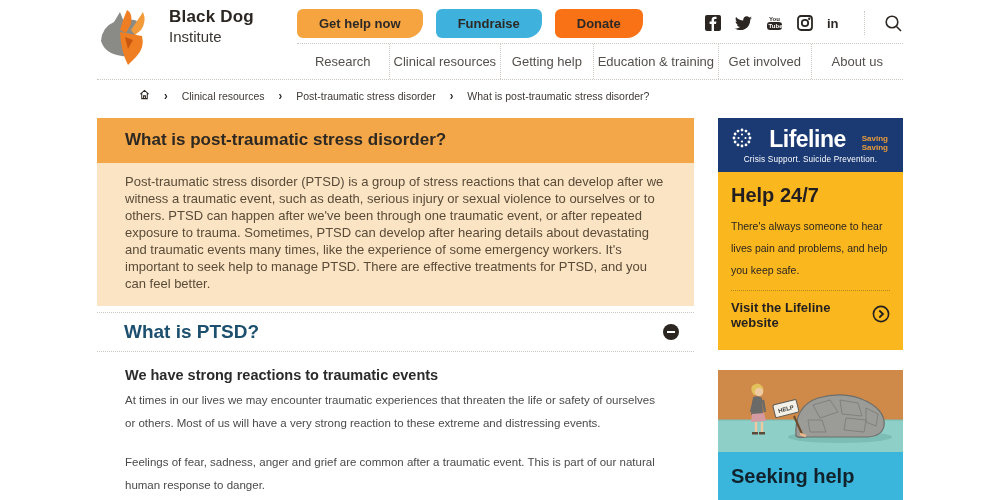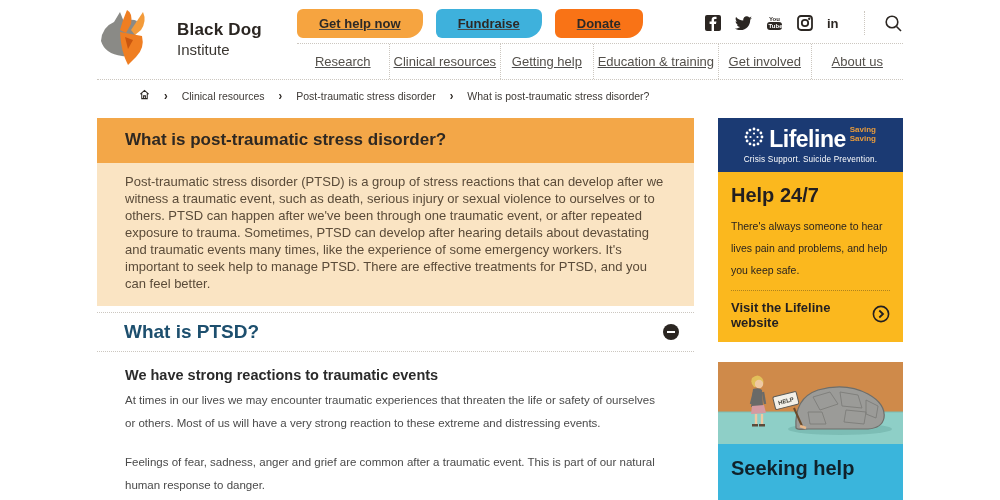--- a/index.html
+++ b/index.html
@@ -2,24 +2,24 @@
 <html><head>
 <meta charset="utf-8">
 <style>
   * { margin:0; padding:0; box-sizing:border-box; }
   html,body { width:1000px; height:500px; overflow:hidden; background:#fff;
     font-family:"Liberation Sans", sans-serif; color:#4a4a4a; }
   .page { width:806px; margin:0 auto; }
 
   
   .header { display:flex; border-bottom:1px dotted #ccc7c0; padding-top:3px; }
-  .logo-block { width:200px; display:flex; align-items:center; gap:14px; padding:4px 0 8px; }
+  .logo-block { width:200px; display:flex; gap:6px; padding:4px 0 8px; }
   .brand-text .l1 { font-size:17px; font-weight:bold; color:#2b2622; letter-spacing:.2px; }
   .brand-text .l2 { font-size:15px; color:#3a3631; margin-top:1px; }
-  .header-right { flex:1; display:flex; flex-direction:column;text-decoration:underline; }
+  .header-right { flex:1; display:flex; flex-direction:column; }
   .actions-row { display:flex; align-items:center; height:40px; gap:13px; }
   .btn { height:29px; padding:0 22px; border:none; border-radius:6px 6px 16px 6px;
     font-family:"Liberation Sans",sans-serif; font-size:13px; font-weight:bold;
     color:#2d2926; cursor:pointer; }
   .btn-orange { background:#f6a440; }
   .btn-blue   { background:#3eb1dc; }
   .btn-green  { background:#f97316; }
   .social { margin-left:auto; display:flex; align-items:center; gap:14px; }
   .social a { display:inline-flex; color:#2b2622; text-decoration:none; }
   .search-sep { border-left:1px dotted #ccc7c0; height:24px; margin:0 5px; }
@@ -50,27 +50,27 @@
   .accordion-title { font-size:19px; font-weight:bold; color:#1d4f6e; }
   .minus-icon { width:16px; height:16px; border-radius:50%; background:#2b2622;
     display:inline-flex; align-items:center; justify-content:center; }
   .minus-icon::after { content:""; width:8px; height:2px; background:#fff; display:block; }
   .article { padding:0 28px; }
   .article h3 { font-size:14.5px; font-weight:bold; color:#2b2b2b; margin:15px 0 2px; }
   .article p { font-size:11.5px; line-height:23px; color:#4a4a4a; margin:6px 0 16px; }
 
   
   .lifeline-top { background:#1b3a73; padding:8px 8px 8px; cursor:pointer; }
-  .ll-row { display:flex; align-items:flex-start; justify-content:center; gap:4px; }
+  .ll-row { display:flex; align-items:flex-end; justify-content:center; gap:16px; }
   .ll-word { color:#fff; font-size:23px; font-weight:bold; letter-spacing:-.5px; }
   .ll-saving { color:#e89b3b; font-size:8px; font-weight:bold; line-height:1.1; width:28px; }
   .ll-sub { color:#fff; font-size:8.2px; text-align:center; margin-top:2px; letter-spacing:.2px; }
   .ll-phone { color:#fff; font-size:26px; font-weight:bold; text-align:center; margin-top:1px;
     letter-spacing:1px; }
-  .lifeline-bottom { background:#fbb81e; padding:9px 13px 12px; color:#231f20; }
+  .lifeline-bottom { background:#fbb81e; padding:9px 13px 20px; color:#231f20; }
   .lifeline-bottom h4 { font-size:20px; font-weight:bold; margin:3px 0 8px; }
   .lifeline-bottom p { font-size:10.5px; line-height:22px; }
   .ll-divider { border-top:1px dotted rgba(35,31,32,.35); margin:9px 0 9px; }
   .ll-link { display:flex; align-items:center; 
     font-size:13px; font-weight:bold; cursor:pointer; }
 
   
   .seeking { margin-top:20px; cursor:pointer; }
   .seek-illus { display:block; width:185px; height:82px; }
   .seek-bottom { background:#3ab5dc; padding:9px 13px 12px; color:#14262e; }

